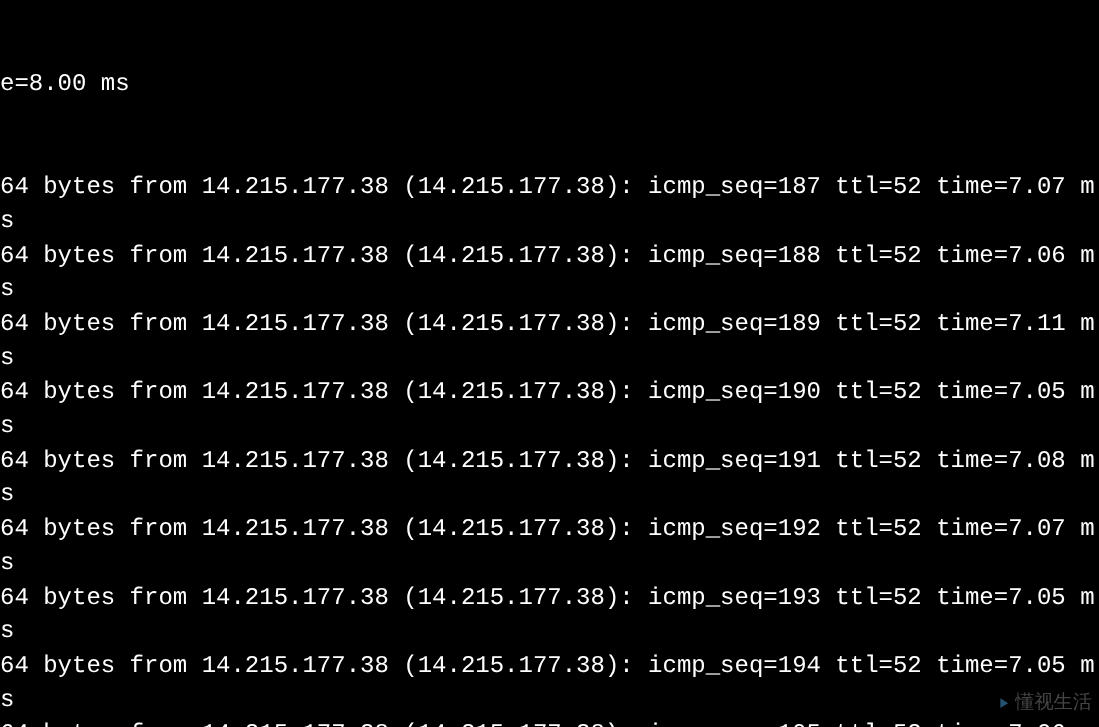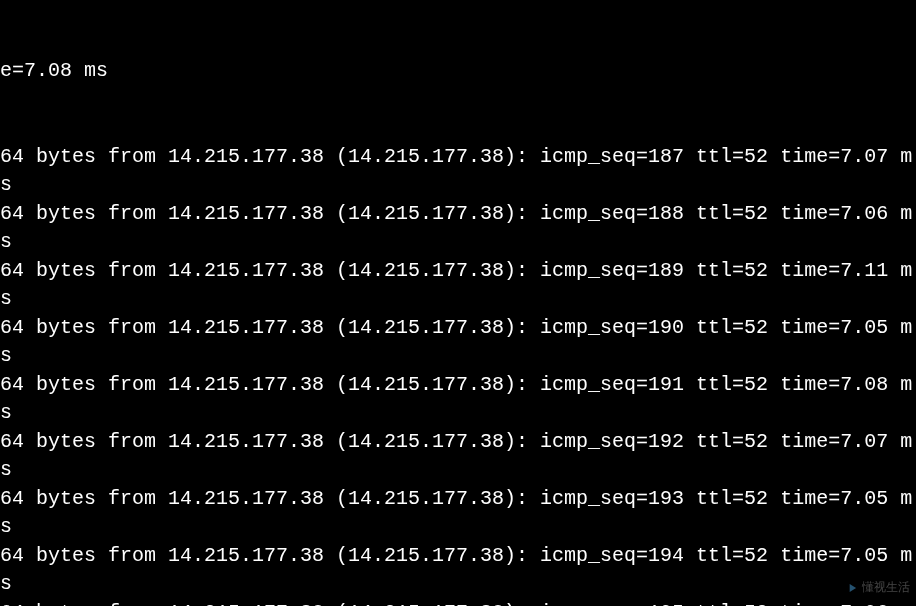--- a/index.html
+++ b/index.html
@@ -22,36 +22,36 @@
   .line {
     white-space: pre-wrap;
     word-break: break-all;
   }
   .watermark {
     position: absolute;
     right: 6px;
     bottom: 10px;
     color: #888;
     font-family: sans-serif;
-    font-size: 12px;
+    font-size: 16px;
     opacity: 0.5;
     display: flex;
     align-items: center;
     gap: 3px;
   }
   .watermark svg {
     width: 14px;
     height: 14px;
   }
 </style>
 </head>
 <body>
 
 <div class="terminal">
-  <div class="line">e=7.08 ms</div>
+  <div class="line">e=8.00 ms</div>
   <div id="ping-lines"><div class="line">64 bytes from 14.215.177.38 (14.215.177.38): icmp_seq=187 ttl=52 time=7.07 ms</div><div class="line">64 bytes from 14.215.177.38 (14.215.177.38): icmp_seq=188 ttl=52 time=7.06 ms</div><div class="line">64 bytes from 14.215.177.38 (14.215.177.38): icmp_seq=189 ttl=52 time=7.11 ms</div><div class="line">64 bytes from 14.215.177.38 (14.215.177.38): icmp_seq=190 ttl=52 time=7.05 ms</div><div class="line">64 bytes from 14.215.177.38 (14.215.177.38): icmp_seq=191 ttl=52 time=7.08 ms</div><div class="line">64 bytes from 14.215.177.38 (14.215.177.38): icmp_seq=192 ttl=52 time=7.07 ms</div><div class="line">64 bytes from 14.215.177.38 (14.215.177.38): icmp_seq=193 ttl=52 time=7.05 ms</div><div class="line">64 bytes from 14.215.177.38 (14.215.177.38): icmp_seq=194 ttl=52 time=7.05 ms</div><div class="line">64 bytes from 14.215.177.38 (14.215.177.38): icmp_seq=195 ttl=52 time=7.06 ms</div></div>
   
   
   
 </div>
 
 <div class="watermark">
   <svg viewBox="0 0 24 24" fill="#4aa3df">
       <path d="M8 5v14l11-7z"></path>
     </svg>

